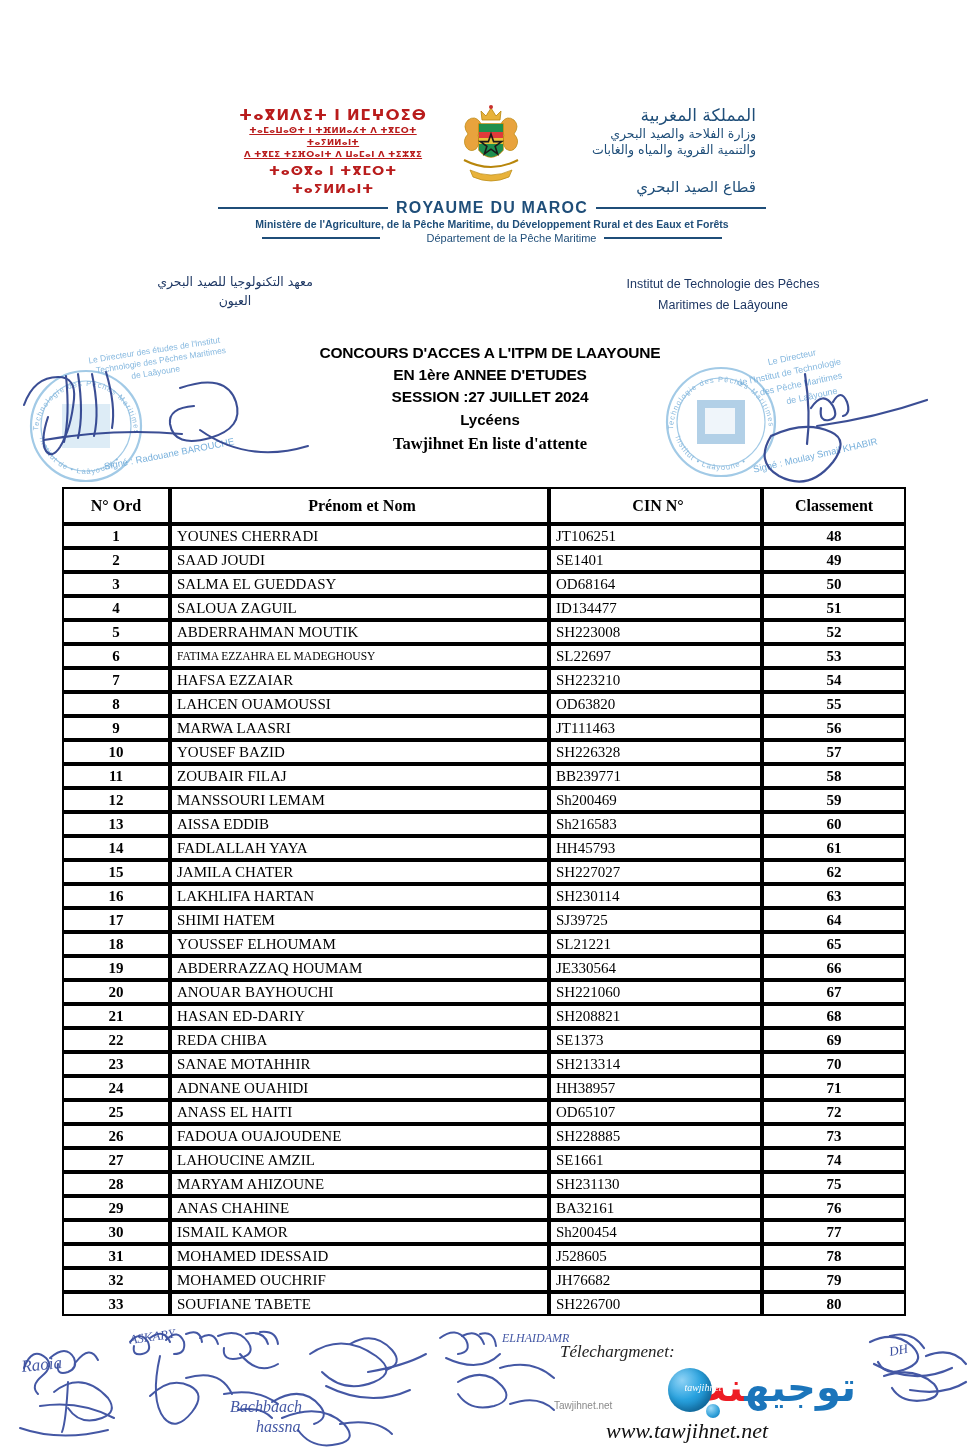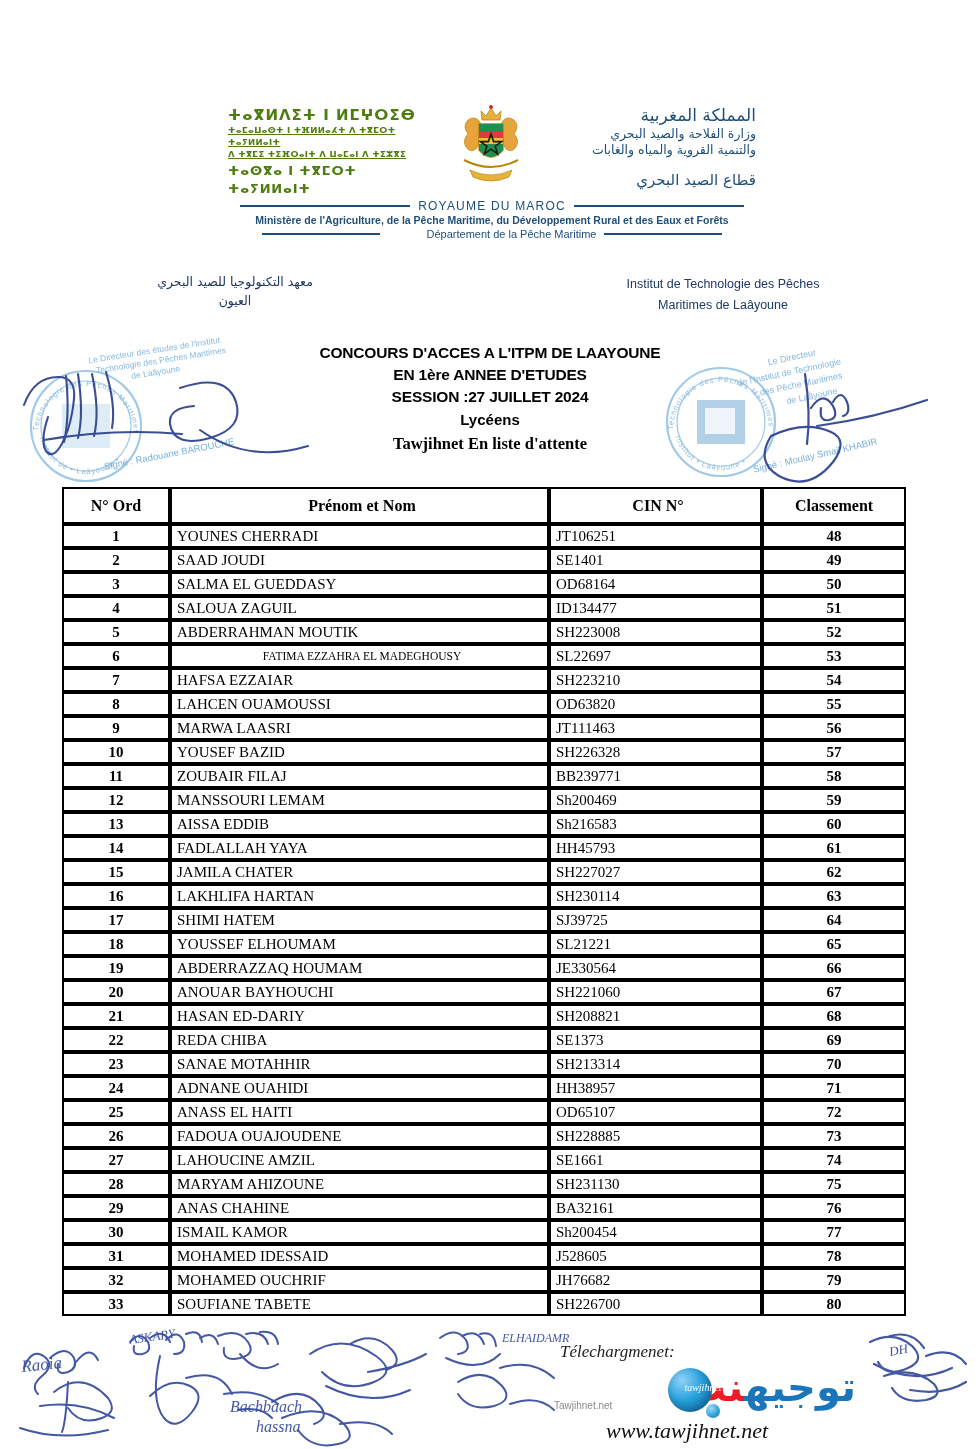--- a/index.html
+++ b/index.html
@@ -22,22 +22,22 @@
     top: 104px;
     width: 528px;
     height: 132px;
   }
   .lh-cols {
     display: flex;
     justify-content: space-between;
     align-items: flex-start;
   }
   .tifinagh {
-    color: #4d7c0f;
-    text-align: left;
+    color: #b91c1c;
+    text-align: center;
     width: 210px;
     padding-top: 2px;
   }
   .tifinagh .t-main {
     font-family: "DejaVu Sans", sans-serif;
     font-size: 15px;
     font-weight: bold;
     letter-spacing: 1px;
     line-height: 18px;
   }
@@ -76,38 +76,38 @@
     line-height: 22px;
     letter-spacing: 2px;
   }
   .arabic .a-sub {
     font-size: 12.5px;
     line-height: 16px;
   }
   .arabic .a-bot {
     font-size: 15px;
     line-height: 20px;
-    margin-top: 12px;
+    margin-top: 19px;
   }
 
   .lh-line-row {
     display: flex;
     align-items: center;
     justify-content: center;
     margin-top: 1px;
   }
   .lh-rule {
     height: 2px;
     background: #1f4e79;
     flex: 0 0 auto;
   }
   .lh-kingdom {
     font-family: "Liberation Sans", sans-serif;
-    font-size: 12px;
-    font-weight: normal;
+    font-size: 16px;
+    font-weight: bold;
     color: #1f4e79;
     letter-spacing: 1.2px;
     padding: 0 8px;
     white-space: nowrap;
   }
   .lh-ministry {
     font-family: "Liberation Sans", sans-serif;
     font-size: 10.5px;
     font-weight: bold;
     color: #1f4e79;
@@ -221,21 +221,21 @@
     height: 20px;
     font-family: "Liberation Serif", serif;
     font-size: 15px;
     vertical-align: middle;
     line-height: 19px;
   }
   .c-ord   { width: 104px; text-align: center; font-weight: bold; }
   .c-name  { width: 370px; text-align: left; padding-left: 5px !important; }
   .c-cin   { width: 204px; text-align: left; padding-left: 5px !important; }
   .c-rank  { width: 140px; text-align: center; font-weight: bold; }
-  td.c-name.small { font-size: 11.5px; text-align: center; }
+  td.c-name.small { font-size: 11.5px; }
 
   
   .watermark {
     position: absolute;
     left: 548px;
     top: 1338px;
     width: 420px;
     height: 112px;
     pointer-events: none;
   }

